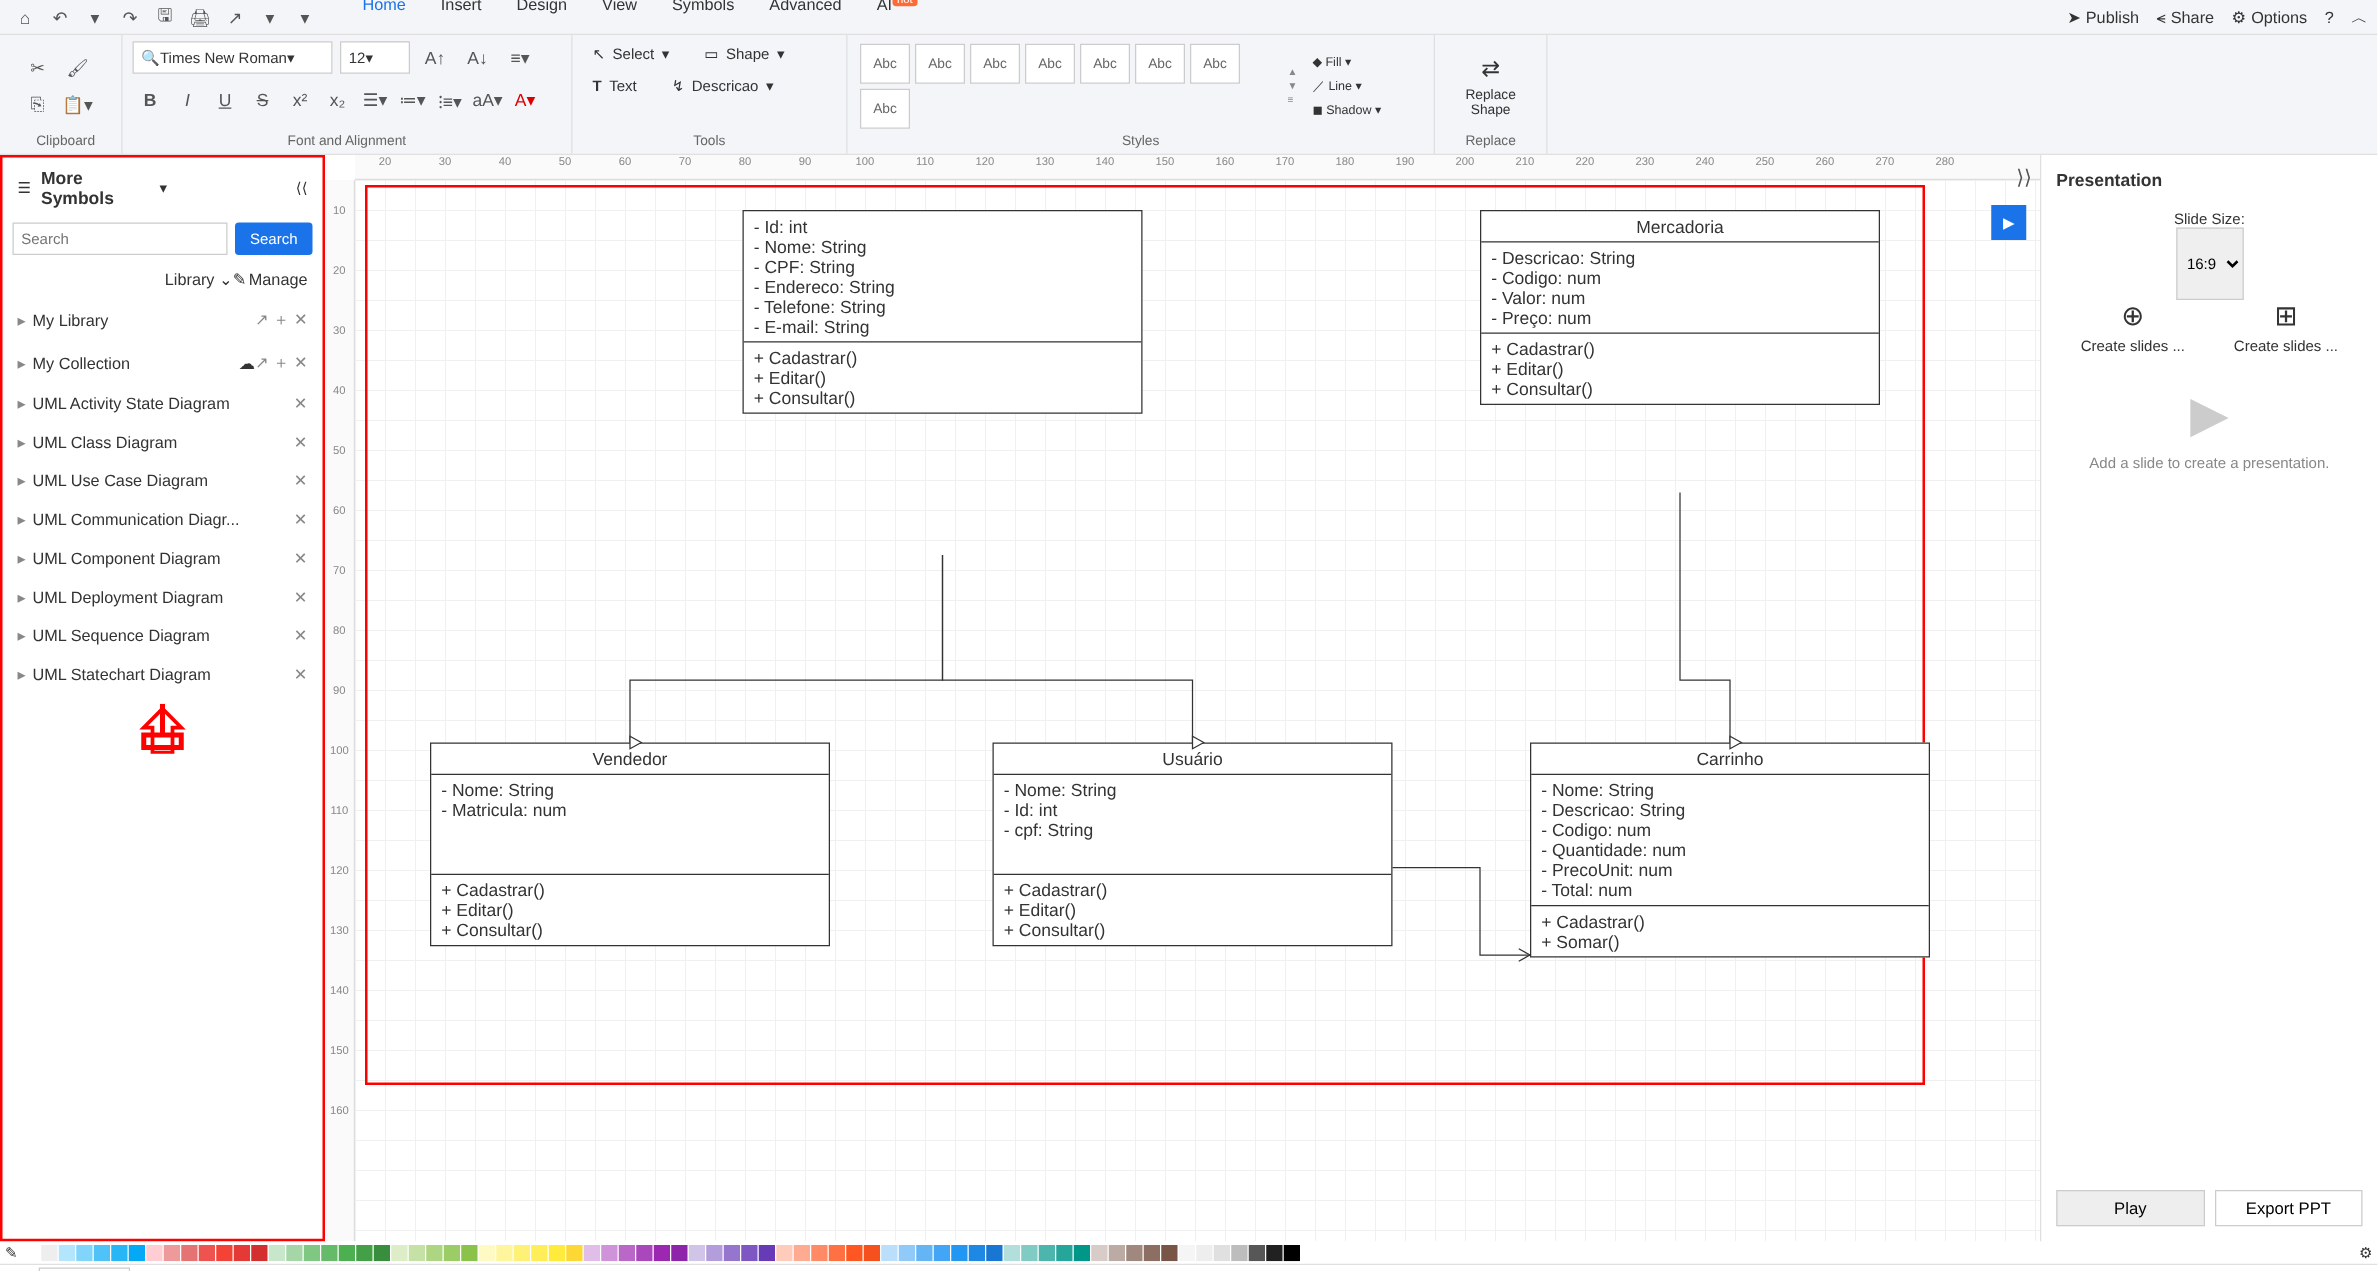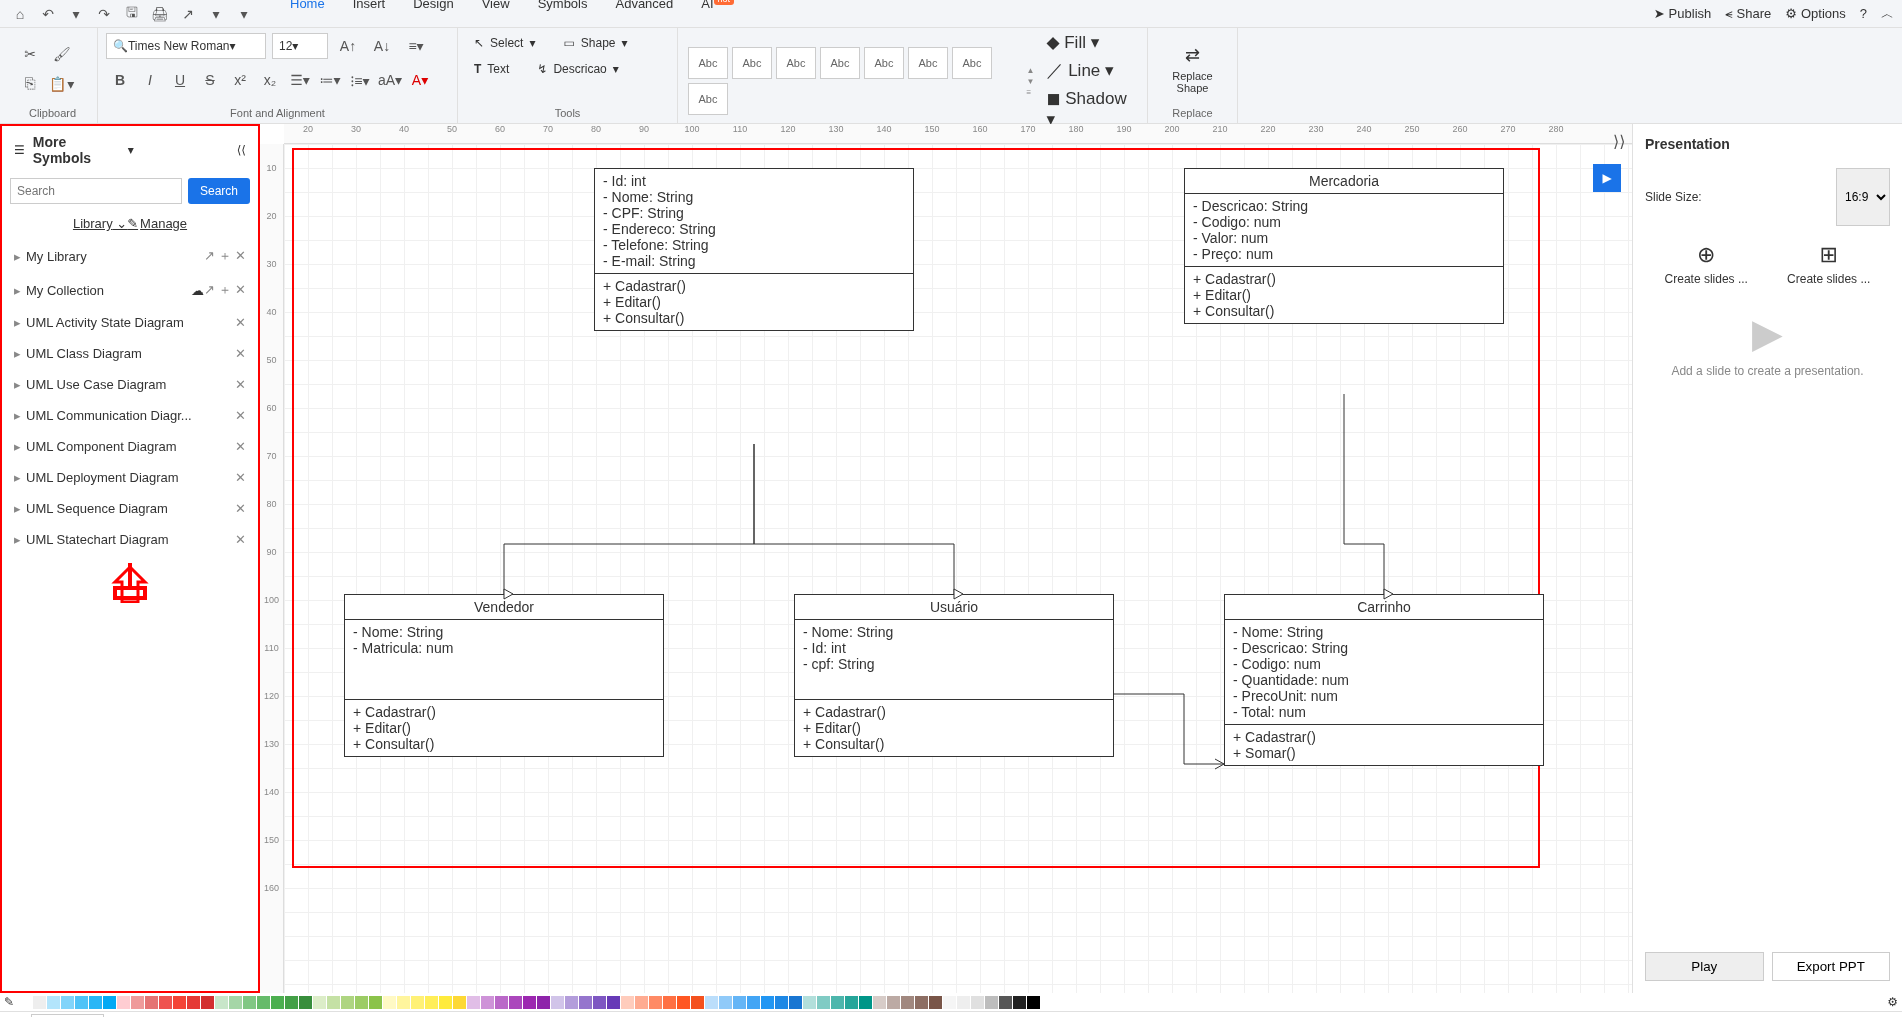--- a/index.html
+++ b/index.html
@@ -22,21 +22,21 @@
 .font-combo { height:26px; border:1px solid #ccc; background:#fff; padding:0 6px; font-size:12px; display:flex; align-items:center; }
 .tool-btn { display:flex; align-items:center; gap:6px; padding:4px 8px; cursor:pointer; }
 .style-box { width:40px; height:32px; border:1px solid #ccc; background:#fff; display:flex; align-items:center; justify-content:center; font-size:11px; color:#666; margin:2px; }
 .main { display:flex; height:calc(1017px - 28px - 96px - 24px); }
 .sidebar { width:260px; border-right:1px solid #e0e0e0; display:flex; flex-direction:column; border:2px solid red; }
 .sidebar .header { display:flex; align-items:center; padding:8px 12px; gap:8px; }
 .sidebar .header .title { font-weight:600; font-size:14px; flex:1; }
 .sidebar .search-row { display:flex; padding:4px 8px; gap:6px; }
 .sidebar .search-row input { flex:1; height:26px; border:1px solid #ccc; padding:0 6px; font-size:12px; }
 .sidebar .search-row button { background:#1a73e8; color:#fff; border:none; padding:0 12px; font-size:12px; cursor:pointer; border-radius:3px; }
-.sidebar .lib-row { display:flex; justify-content:center; padding:8px 12px; font-size:13px;text-decoration:underline; }
+.sidebar .lib-row { display:flex; justify-content:flex-end; padding:8px 12px; font-size:13px; }
 .sidebar .lib-row .lib { cursor:pointer; }
 .sidebar .lib-row .manage { cursor:pointer; display:flex; align-items:center; gap:2px; }
 .sidebar .item { display:flex; align-items:center; padding:8px 12px; font-size:13px; cursor:pointer; }
 .sidebar .item .caret { width:12px; color:#888; }
 .sidebar .item .name { flex:1; }
 .sidebar .item .icons { display:flex; gap:6px; color:#888; }
 .arrow-annot { width:60px; height:40px; margin:8px auto 0; }
 .canvas-wrap { flex:1; position:relative; overflow:hidden; }
 .ruler-h { position:absolute; top:0; left:24px; right:0; height:20px; background:#fafafa; border-bottom:1px solid #ddd; display:flex; font-size:9px; color:#888; overflow:hidden; }
 .ruler-h .tick { width:48px; text-align:center; flex-shrink:0; }
@@ -46,21 +46,21 @@
 .page-outline { position:absolute; top:4px; left:8px; width:1248px; height:720px; border:2px solid red; }
 .uml-class { position:absolute; background:#fff; border:1px solid #333; font-size:14px; }
 .uml-class .title { text-align:center; padding:4px; border-bottom:1px solid #333; }
 .uml-class .section { padding:4px 8px; border-bottom:1px solid #333; }
 .uml-class .section:last-child { border-bottom:none; }
 .rel { position:absolute; stroke:#333; stroke-width:1; fill:none; }
 .right-panel { width:270px; border-left:1px solid #e0e0e0; padding:12px; position:relative; }
 .right-panel .collapse { position:absolute; left:-20px; top:8px; font-size:16px; color:#555; cursor:pointer; }
 .right-panel .pres-icon { position:absolute; left:-40px; top:40px; width:28px; height:28px; background:#1a73e8; display:flex; align-items:center; justify-content:center; color:#fff; }
 .right-panel h3 { font-size:14px; font-weight:600; margin-bottom:16px; }
-.right-panel .row { display:flex; justify-content:space-between; align-items:center; margin-bottom:16px; font-size:12px; }
+.right-panel .row { display:flex; justify-content:space-between; align-items:center; font-size:12px;flex-direction:column; }
 .right-panel .slots { display:flex; justify-content:space-around; margin-bottom:24px; }
 .right-panel .slot { text-align:center; cursor:pointer; }
 .right-panel .slot .icon { font-size:22px; color:#333; margin-bottom:4px; }
 .right-panel .placeholder { text-align:center; color:#888; }
 .right-panel .placeholder .ph-icon { font-size:40px; color:#ccc; margin-bottom:8px; }
 .color-bar { height:18px; display:flex; align-items:center; padding:0 4px; gap:1px; overflow:hidden; }
 .color-sw { width:13px; height:13px; }
 .statusbar { height:24px; border-top:1px solid #e0e0e0; display:flex; align-items:center; padding:0 8px; font-size:12px; color:#333; gap:12px; }
 .statusbar .page-sel { border:1px solid #ccc; padding:2px 24px 2px 8px; }
 .statusbar .page-tab { color:#1a73e8; border-bottom:2px solid #1a73e8; padding:2px 4px; }
@@ -182,21 +182,21 @@
         <div class="style-box">Abc</div>
         <div class="style-box">Abc</div>
         <div class="style-box">Abc</div>
         <div class="style-box">Abc</div>
       </div>
       <div class="col" style="font-size:8px;color:#888">
         <div>▲</div>
           <div>▼</div>
           <div>≡</div>
       </div>
-      <div class="col" style="margin-left:8px;font-size:17px;gap:6px">
+      <div class="col" style="margin-left:8px;font-size:10px;gap:6px">
         <div>◆ <span>Fill</span> ▾</div>
         <div>／ <span>Line</span> ▾</div>
         <div>◼ <span>Shadow</span> ▾</div>
       </div>
     </div>
     <div class="label">Styles</div>
   </div>
   <div class="group" style="width:90px">
     <div class="content" style="flex-direction:column;align-items:center;justify-content:center">
       <div style="font-size:18px">⇄</div>

